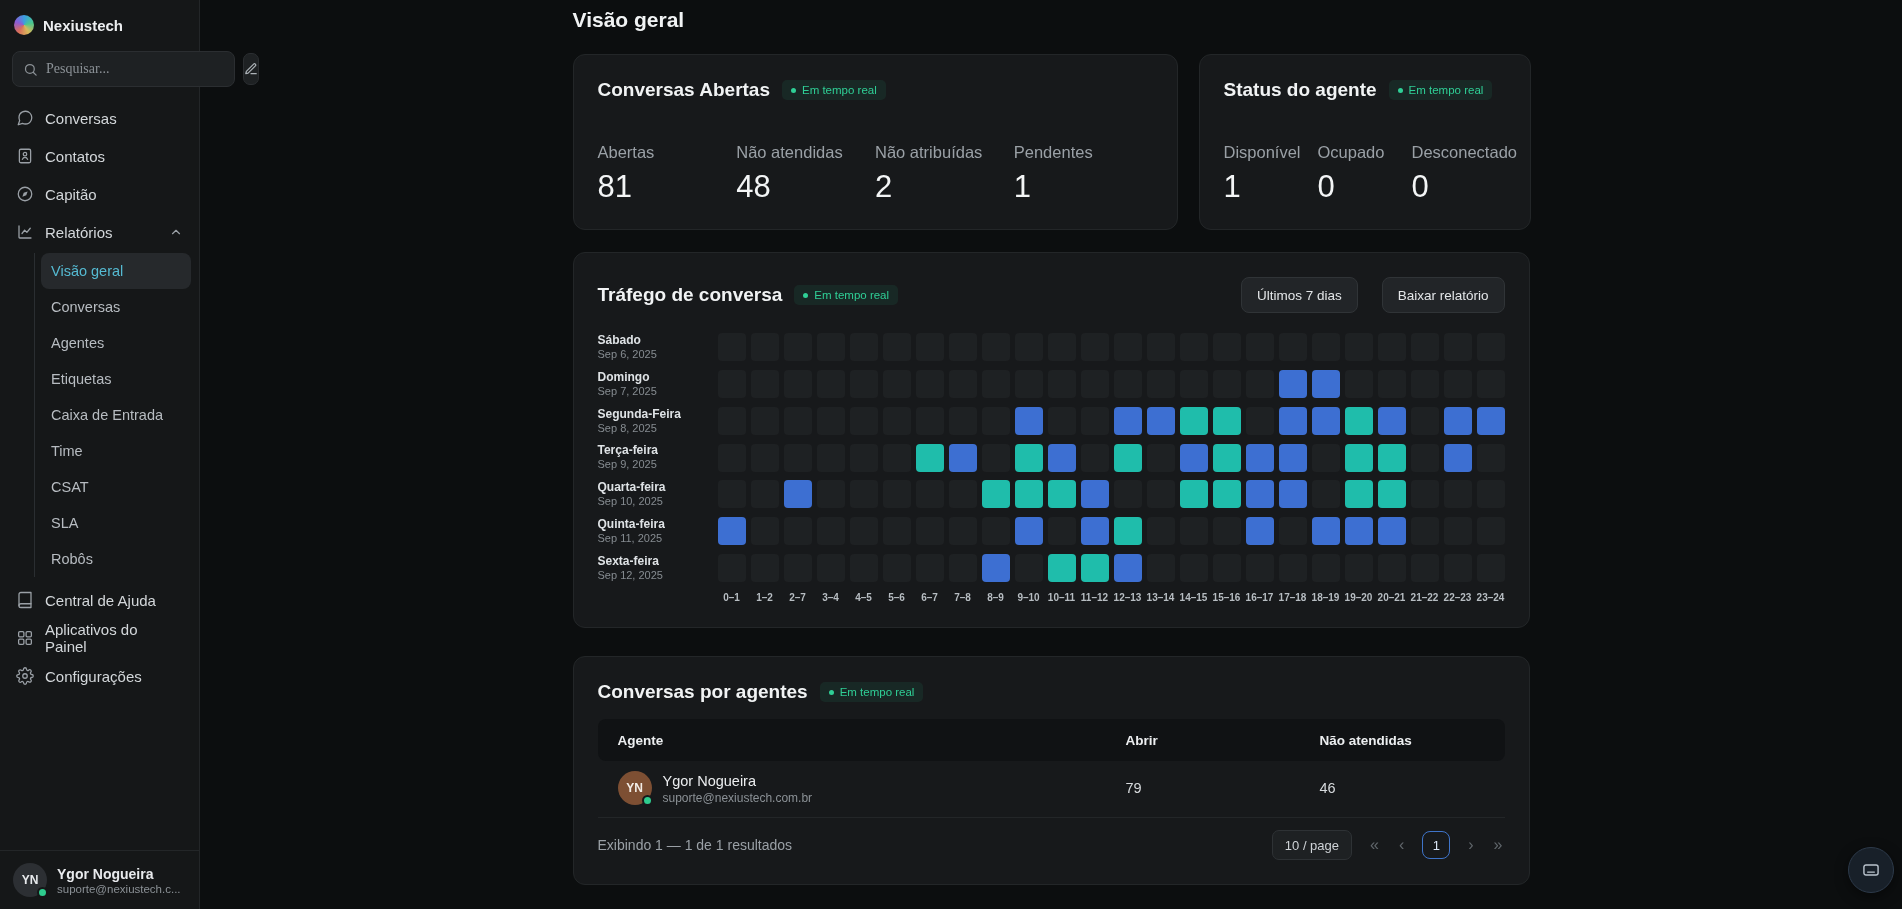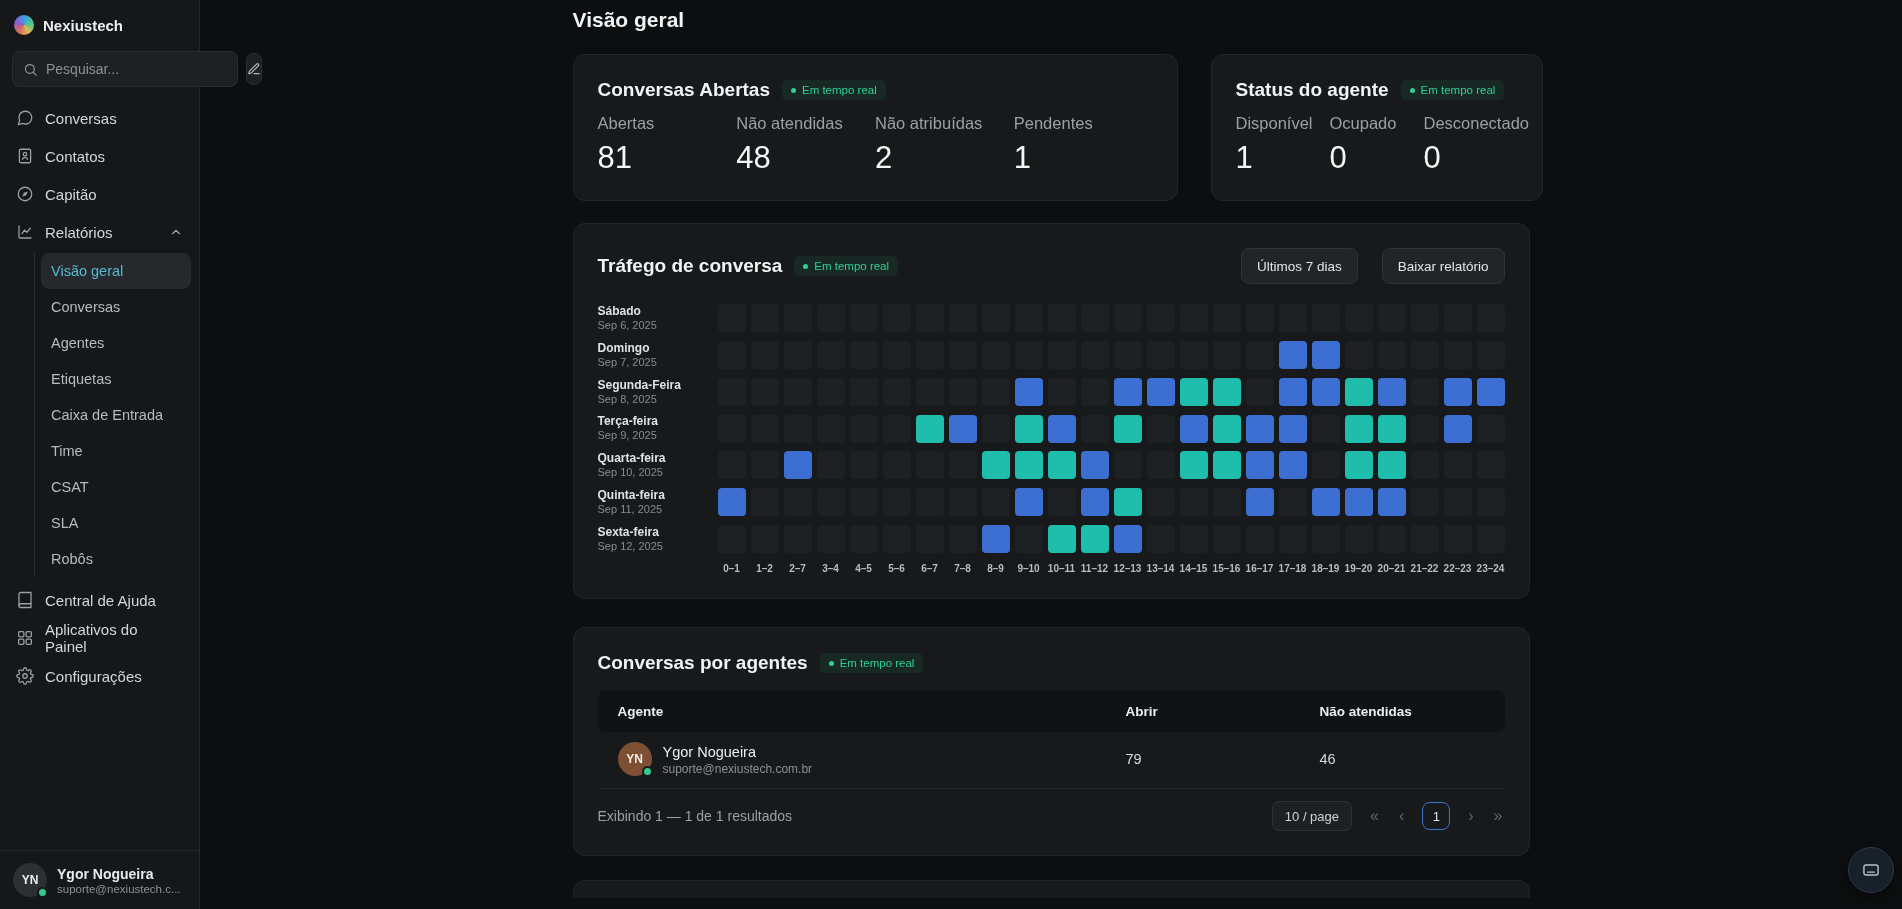--- a/index.html
+++ b/index.html
@@ -8,21 +8,21 @@
 svg{display:block}
 .clickable{cursor:pointer}
 
 
 .sidebar{width:200px;min-width:200px;background:#151718;border-right:1px solid #232628;display:flex;flex-direction:column;height:100%}
 .brand-row{display:flex;align-items:center;gap:9px;padding:15px 14px 9px}
 .logo{width:20px;height:20px;border-radius:50%;background:conic-gradient(from 220deg,#d96d5a,#8a5cd6,#3a9fe0,#49c78e,#d9b85a,#d96d5a)}
 .brand{font-size:15px;font-weight:700;color:#eceef0}
 .search-row{display:flex;align-items:center;gap:8px;padding:7px 12px 10px}
 .search-box{flex:1;display:flex;align-items:center;gap:8px;background:#1e2123;border:1px solid #2b2e31;border-radius:8px;height:36px;padding:0 10px}
-.search-box input{flex:1;min-width:0;background:transparent;border:none;outline:none;color:#cfd3d7;font-size:14px;font-family:Liberation Sans, sans-serif}
+.search-box input{flex:1;min-width:0;background:transparent;border:none;outline:none;color:#cfd3d7;font-size:14px;font-family:Liberation Serif, serif}
 .search-box input::placeholder{color:#8b9196}
 .icon-btn{width:34px;height:32px;border-radius:7px;background:#1e2123;border:1px solid #2b2e31;display:flex;align-items:center;justify-content:center}
 .nav{flex:1;overflow:hidden;padding:2px 8px}
 .nav-item{display:flex;align-items:center;gap:11px;height:38px;padding:0 8px;border-radius:8px;color:#d3d7da;font-size:15px;font-weight:500}
 .nav-item .grow{flex:1}
 .subnav{margin:2px 0 4px 26px;border-left:1px solid #2a2e31;padding-left:6px}
 .subnav-item{display:flex;align-items:center;height:36px;padding:0 10px;border-radius:8px;color:#b7bcc1;font-size:14.5px}
 .subnav-item.active{background:#26292c;color:#55bad2}
 .user-row{margin-top:auto;border-top:1px solid #232628;padding:12px 13px;display:flex;align-items:center;gap:10px}
 .avatar{position:relative;width:34px;height:34px;min-width:34px;border-radius:50%;background:#2c2f33;display:flex;align-items:center;justify-content:center;font-size:12px;font-weight:700;color:#e8eaed}
@@ -30,27 +30,27 @@
 .presence{position:absolute;right:-1px;bottom:-1px;width:11px;height:11px;border-radius:50%;background:#2ecc8e;border:2px solid #151718}
 .presence.on-card{border-color:#17191b}
 .user-meta{min-width:0}
 .user-name{font-size:14px;font-weight:700;color:#e8eaed;line-height:1.3;white-space:nowrap}
 .user-email{font-size:11.5px;color:#8b9196;white-space:nowrap;overflow:hidden;text-overflow:ellipsis}
 
 
 .main{flex:1;height:100%;overflow:hidden;position:relative}
 .content{width:957px;margin:0 auto;padding-top:8px}
 .page-title{font-size:21px;font-weight:700;color:#f1f3f4}
-.row{display:flex;gap:33px;margin-top:22px}
+.row{display:flex;gap:21px;margin-top:22px}
 .card{background:#17191b;border:1px solid #232628;border-radius:12px;padding:24px}
 .card-head{display:flex;align-items:center;gap:12px}
 .card-title{font-size:19px;font-weight:700;color:#f1f3f4}
 .rt-badge{display:inline-flex;align-items:center;gap:6px;background:rgba(46,204,142,.09);border-radius:5px;padding:4px 9px;font-size:11.5px;font-weight:500;color:#2fcf96;white-space:nowrap}
 .rt-dot{width:5px;height:5px;border-radius:50%;background:#2fcf96}
-.stats{display:flex;margin-top:13px}
+.stats{display:flex;margin-top:42px}
 .stat-label{font-size:16.5px;color:#9aa0a6}
 .stat-value{margin-top:7px;font-size:31px;font-weight:500;color:#f3f5f6}
 .card-open{width:605px}
 .card-open .stat{width:140px}
 .card-status{width:333px}
 .card-status .stat{width:94px}
 
 
 .card-traffic{margin-top:22px}
 .card-traffic .card-head{justify-content:flex-start}

